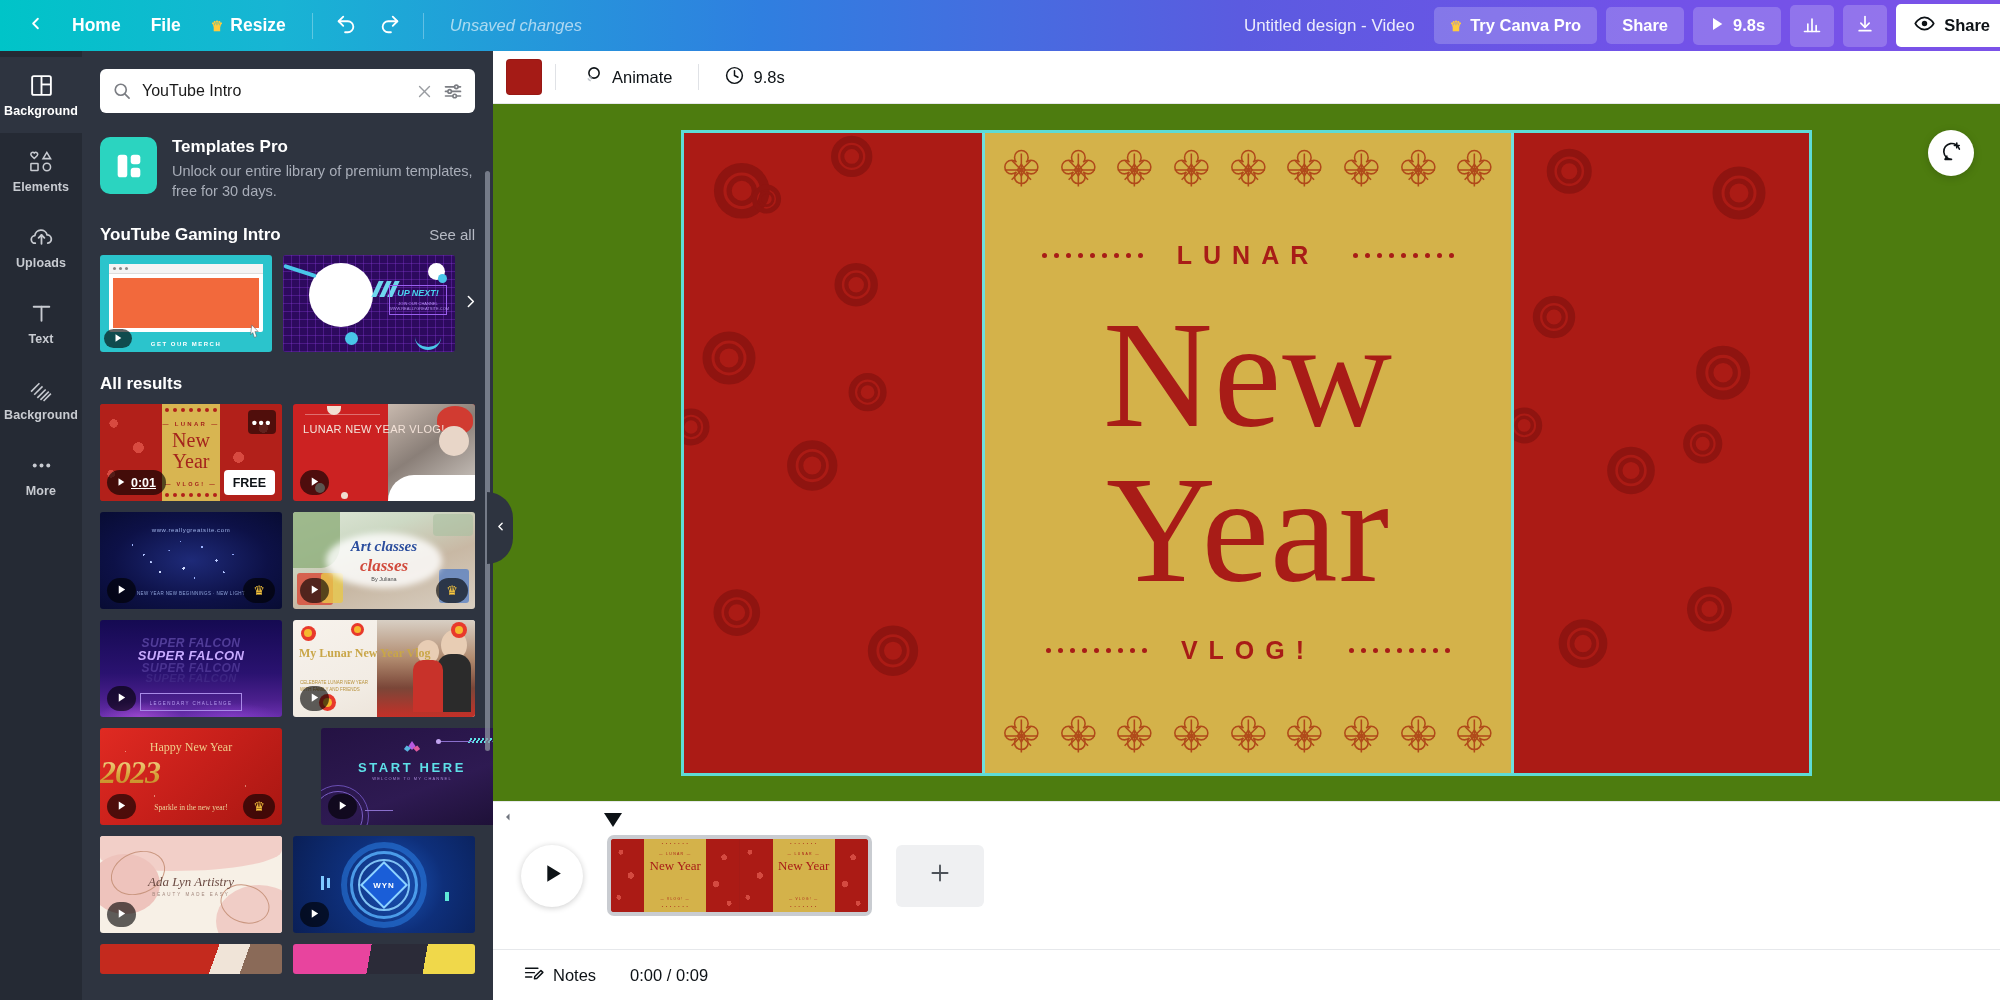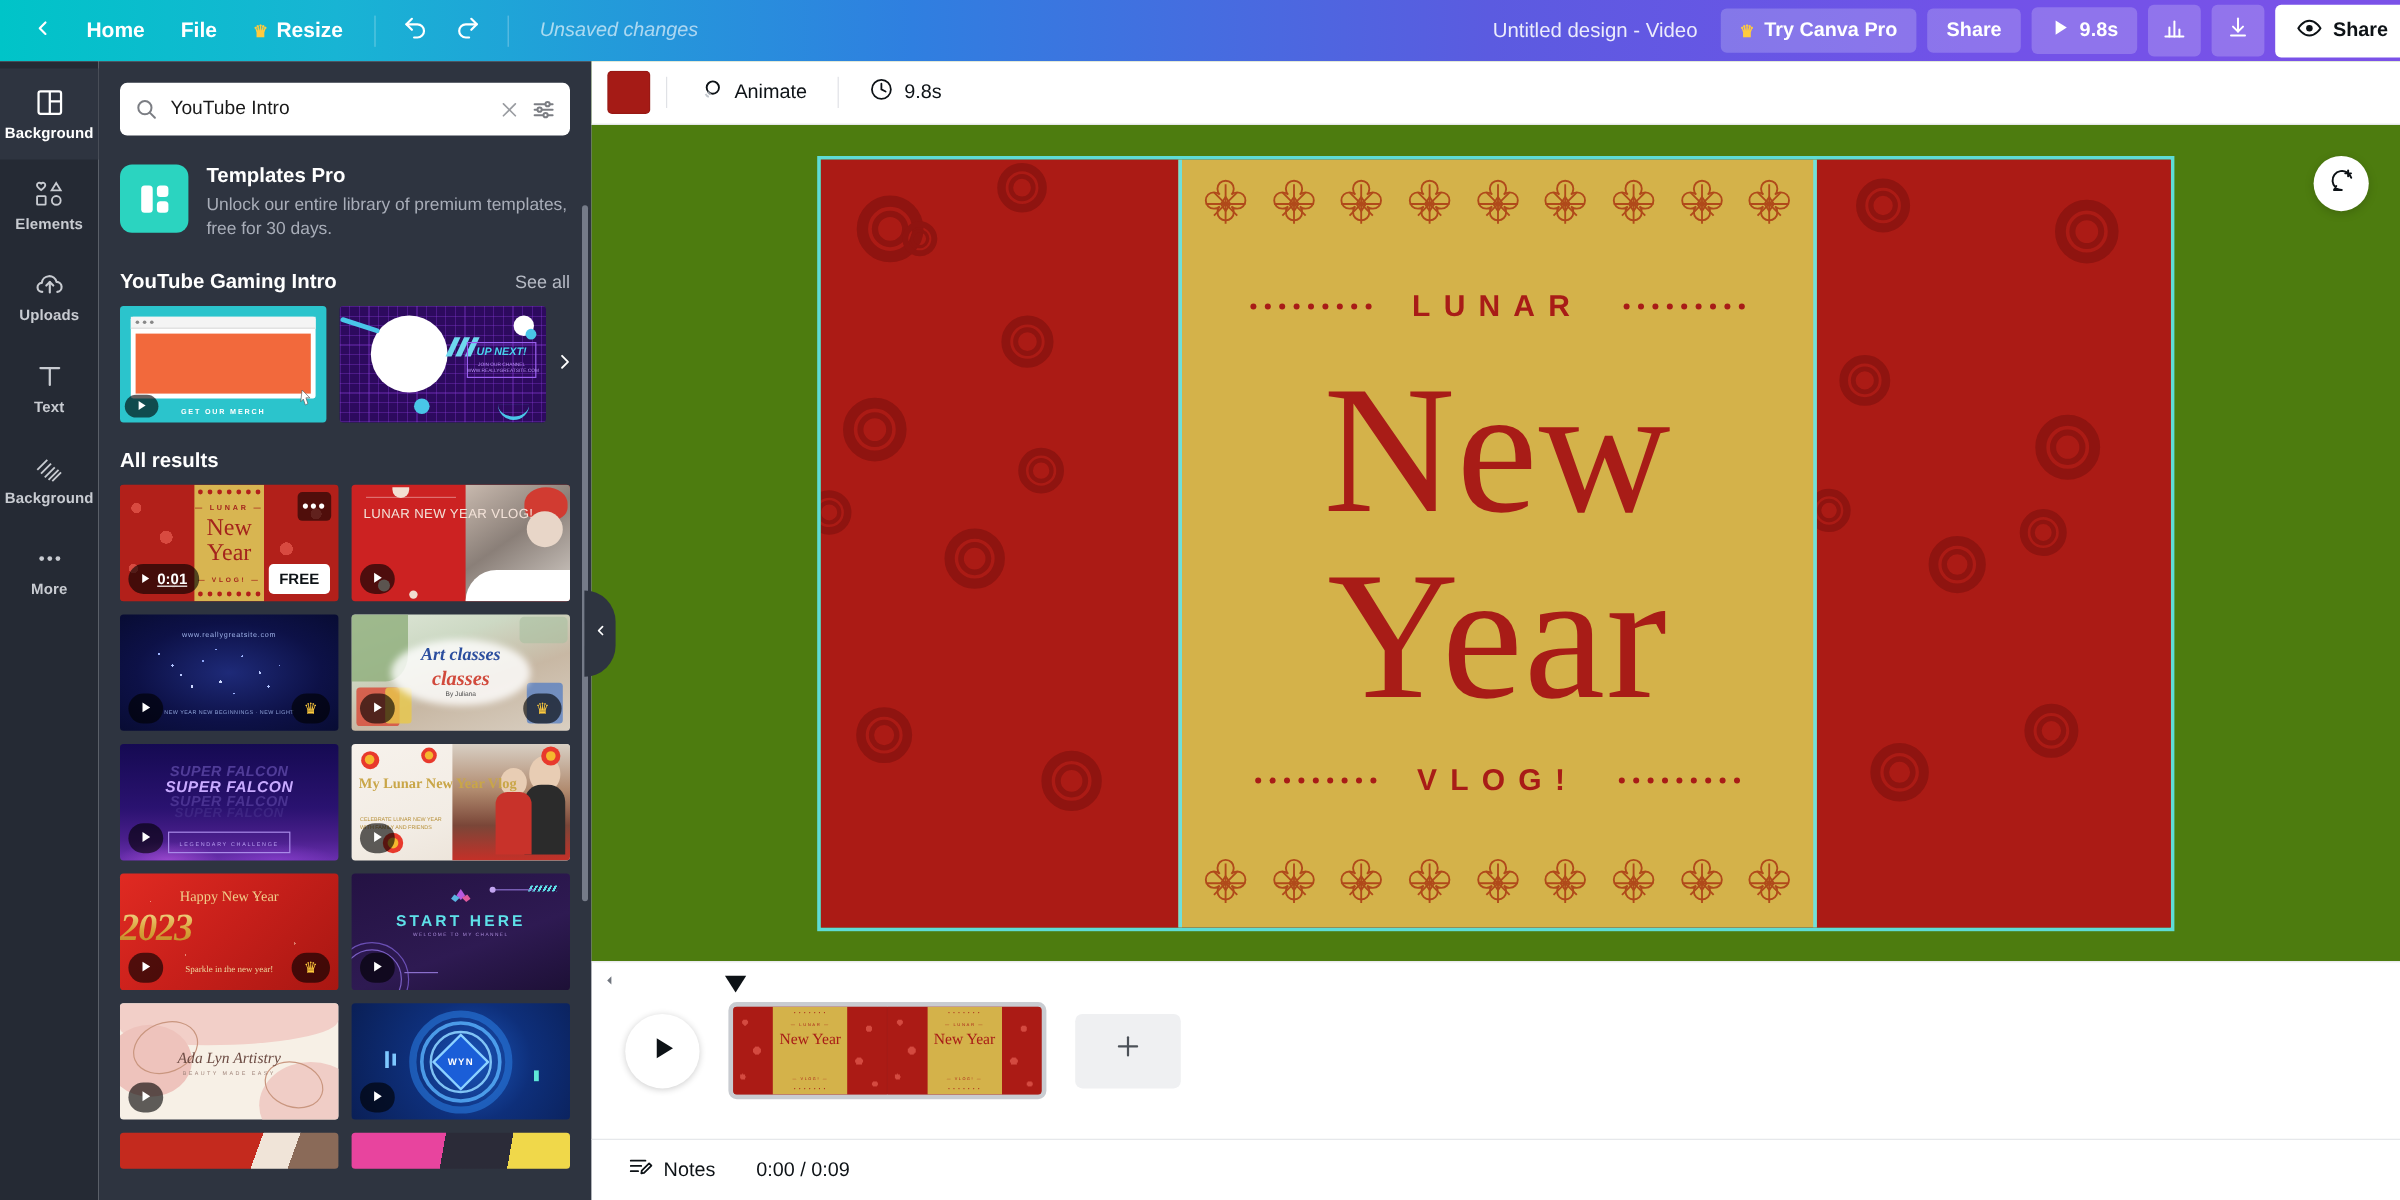--- a/index.html
+++ b/index.html
@@ -684,21 +684,21 @@
              font-family:'Liberation Serif',serif;font-style:italic;font-size:32px;font-weight:700;letter-spacing:-1px;">2023</div>
         <div style="position:absolute;left:0;right:0;bottom:13px;text-align:center;color:#edd49c;font-family:'Liberation Serif',serif;font-size:7.5px;">Sparkle in the new year!</div>
         <div class="badge-play noTime">
           <span><svg width="11" height="11" viewBox="0 0 24 24" fill="#fff">
                 <polygon points="6 3 20 12 6 21"></polygon>
               </svg></span>
         </div>
         <div class="badge-crown">♛</div>
       </div>
 
-      <div class="card" style="background:linear-gradient(160deg,#241243 0%,#2e1a52 60%,#1d1036 100%);">
+      <div class="card" style="background:linear-gradient(160deg,#241243 0%,#2e1a52 60%,#1d1036 100%);margin-left:28px;">
         <div style="position:absolute;left:50%;transform:translateX(-50%);top:12px;width:22px;height:18px;">
           <svg width="22" height="18" viewBox="0 0 24 20" fill="none">
             <path d="M12 1 L16 7 L12 11 L8 7 Z" fill="#b85ae0"></path>
             <path d="M6 6 L11 9 L7 13 L3 10 Z" fill="#5ab4e0"></path>
             <path d="M18 6 L21 10 L17 13 L13 9 Z" fill="#e05a9e"></path>
           </svg>
         </div>
         <div style="position:absolute;left:0;right:0;top:32px;text-align:center;color:#5ee0e8;font-size:13px;font-weight:800;letter-spacing:2.6px;">START HERE</div>
         <div style="position:absolute;left:0;right:0;top:48px;text-align:center;color:#a88ad8;font-size:4px;letter-spacing:1.2px;">WELCOME TO MY CHANNEL</div>
         <div style="position:absolute;right:10px;top:10px;width:24px;height:5px;background:repeating-linear-gradient(90deg,#5ee0e8 0 2px,transparent 2px 4px);transform:skewX(-28deg);"></div>

